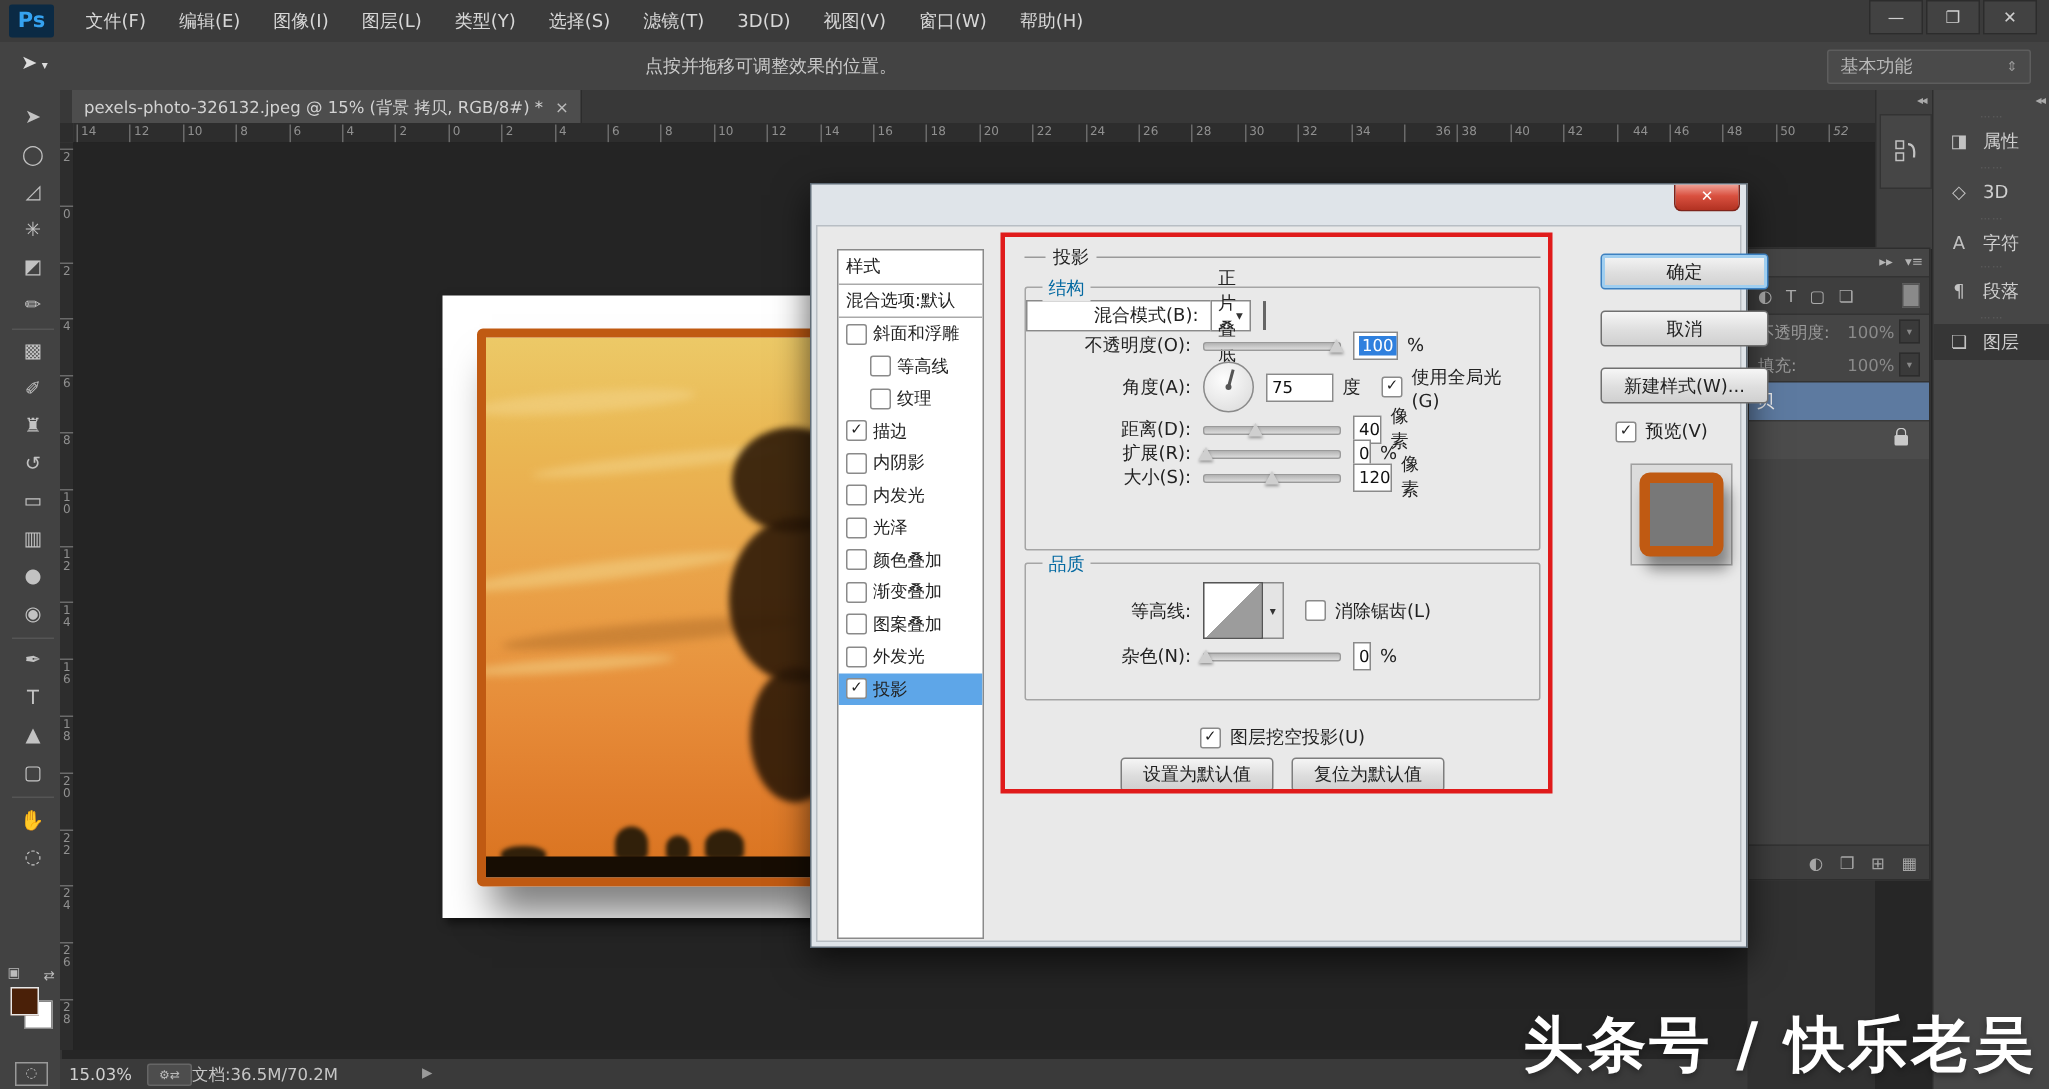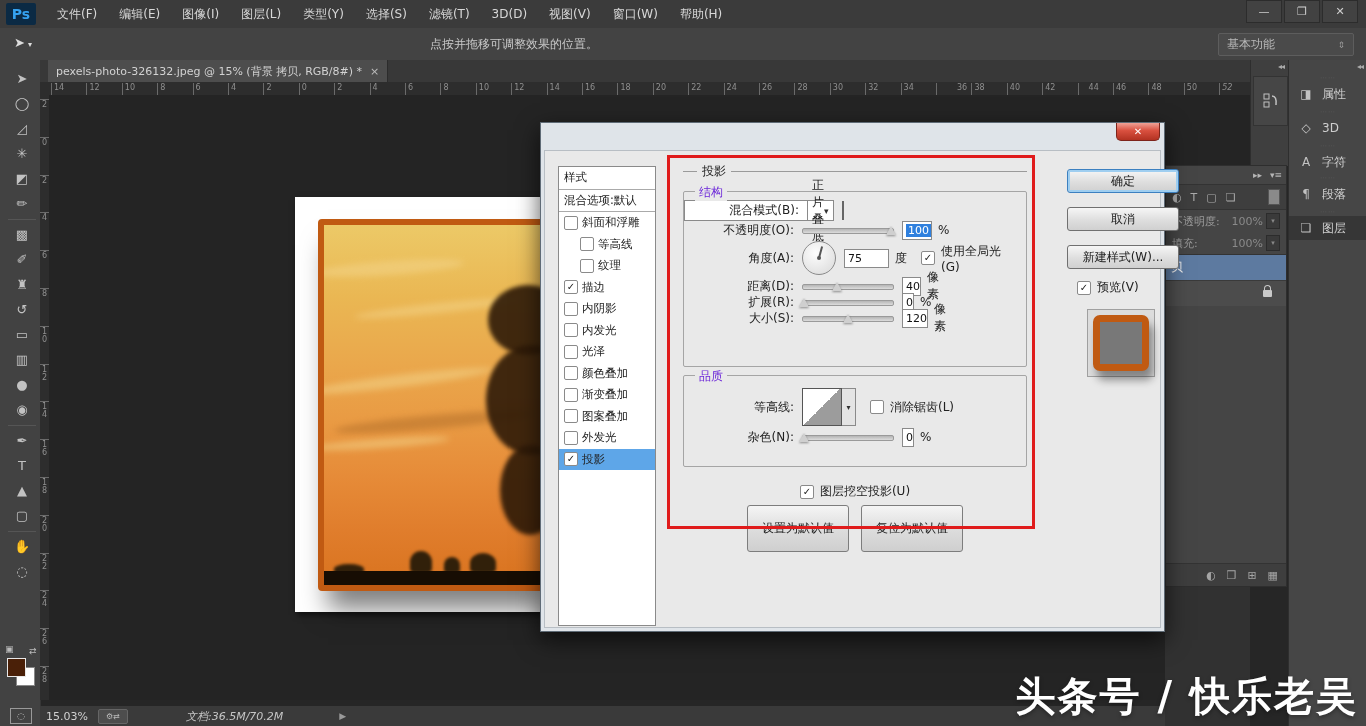--- a/index.html
+++ b/index.html
@@ -81,21 +81,21 @@
   .style-row.selected{background:#5ea6e8;}
   .srlab{overflow:hidden;}
   .cb{width:12px;height:12px;background:#fff;border:1px solid #8a8a8a;margin-right:4px;flex:0 0 auto;
       display:flex;align-items:center;justify-content:center;font-size:10px;color:#222;border-radius:2px;}
   .cb.checked::after{content:"✓";font-weight:bold;margin-top:-1px;}
 
   #shadow-legend{position:absolute;left:138px;top:12px;width:344px;display:flex;align-items:center;font-size:12px;color:#222;}
   #shadow-legend::before{content:"";width:14px;border-top:1px solid #9a9a9a;margin-right:5px;}
   #shadow-legend::after{content:"";flex:1;border-top:1px solid #9a9a9a;margin-left:5px;}
   .fieldset{position:absolute;border:1px solid #a5a5a5;border-radius:2px;background:transparent;}
-  .fieldset .legend{position:absolute;top:-8px;left:11px;background:#e9e9e9;padding:0 4px;font-size:12px;color:#6d28d9;}
+  .fieldset .legend{position:absolute;top:-8px;left:11px;background:#e9e9e9;padding:0 4px;font-size:12px;color:#0369a1;}
   #fs-structure{left:138px;top:40px;width:344px;height:176px;padding-top:8px;box-sizing:border-box;}
   #fs-quality{left:138px;top:224px;width:344px;height:92px;padding-top:10px;box-sizing:border-box;}
 
   .param-row{display:flex;align-items:center;height:26px;margin:0 10px 2px 0;font-size:12px;color:#222;}
   .param-row.angle{height:38px;}
   .param-row.contour{height:42px;}
   .plab{width:110px;text-align:right;margin-right:8px;flex:0 0 auto;}
   .dropdown{width:120px;height:19px;background:#fff;border:1px solid #8a8a8a;display:flex;align-items:center;
             justify-content:space-between;padding:0 4px;font-size:12px;}
   .dropdown .caret{font-size:9px;color:#333;}
@@ -115,21 +115,21 @@
   .dial::after{content:"";position:absolute;left:14px;top:14px;width:4px;height:4px;border-radius:50%;background:#555;}
   .contour-thumb{width:38px;height:36px;border:1px solid #555;background:linear-gradient(315deg,#9c9c9c 50%,#fff 50%);flex:0 0 auto;}
   .contour-caret{width:13px;height:36px;border:1px solid #8a8a8a;border-left:none;background:#e4e4e4;
                  display:flex;align-items:center;justify-content:center;font-size:8px;color:#333;}
   .cklabel{margin-left:2px;}
   .gap{width:14px;flex:0 0 auto;}
 
   #knockout-row{position:absolute;left:138px;top:332px;width:344px;display:flex;justify-content:center;align-items:center;font-size:12px;color:#222;}
   #dlg-footer{position:absolute;left:138px;top:354px;width:344px;display:flex;justify-content:center;}
   .win-push{height:21px;background:linear-gradient(180deg,#f5f5f5,#dcdcdc 55%,#cfcfcf);border:1px solid #7d7d7d;
-            border-radius:3px;font-size:12px;color:#222;display:flex;align-items:center;justify-content:center;padding:12px 14px;margin:0 6px;text-align:right;}
+            border-radius:3px;font-size:12px;color:#222;display:flex;align-items:center;justify-content:center;padding:0 14px;margin:0 6px;text-align:right;}
   #red-annotation{position:absolute;left:122px;top:4px;width:362px;height:368px;border:3px solid #e01b1b;pointer-events:none;z-index:5;}
 
   #dlg-rightcol{position:absolute;left:520px;top:0;width:118px;height:100%;}
   .dlg-btn{position:absolute;left:2px;width:110px;height:22px;background:linear-gradient(180deg,#f6f6f6,#dedede 55%,#d0d0d0);
            border:1px solid #707070;border-radius:3px;display:flex;align-items:center;justify-content:center;font-size:12px;color:#222;}
   #btn-ok{top:18px;border-color:#3c80c0;box-shadow:0 0 0 2px #9fcef0 inset;}
   #btn-cancel{top:56px;}
   #btn-newstyle{top:94px;}
   #preview-row{position:absolute;left:12px;top:128px;display:flex;align-items:center;font-size:12px;color:#222;}
   #preview-thumb{position:absolute;left:22px;top:158px;width:66px;height:66px;background:#dcdcdc;border:1px solid #a0a0a0;
@@ -171,21 +171,21 @@
   #lp-fill{flex:1;}
   #lp-bottom{height:22px;background:#3e3e3e;border-top:1px solid #333;display:flex;align-items:center;justify-content:flex-end;padding-right:8px;color:#a5a5a5;}
   #lp-bottom .bic{margin-left:11px;font-size:11px;}
   #below-panel{left:1165px;top:585px;width:85px;height:141px;background:#313131;z-index:2;}
 
   
   #statusbar{left:40px;top:706px;width:1210px;height:20px;background:#3a3a3a;display:flex;align-items:center;color:#d0d0d0;font-size:11px;}
   #status-zoom{margin-left:6px;}
   #status-gear{margin-left:10px;width:28px;height:13px;background:#4d4d4d;border:1px solid #666;border-radius:2px;
                display:flex;align-items:center;justify-content:center;font-size:8px;color:#bbb;}
-  #status-doc{margin-left:58px;color:#c6c6c6;font-style:italic;}
+  #status-doc{color:#c6c6c6;}
   #status-arrow{margin-left:56px;color:#9a9a9a;font-size:9px;}
 
   #watermark{right:8px;bottom:2px;z-index:50;color:#fff;font-size:40px;font-weight:bold;
              text-shadow:0 2px 4px rgba(0,0,0,.35);letter-spacing:2px;white-space:nowrap;}
 </style>
 </head>
 <body>
 
 <div id="app">
 

